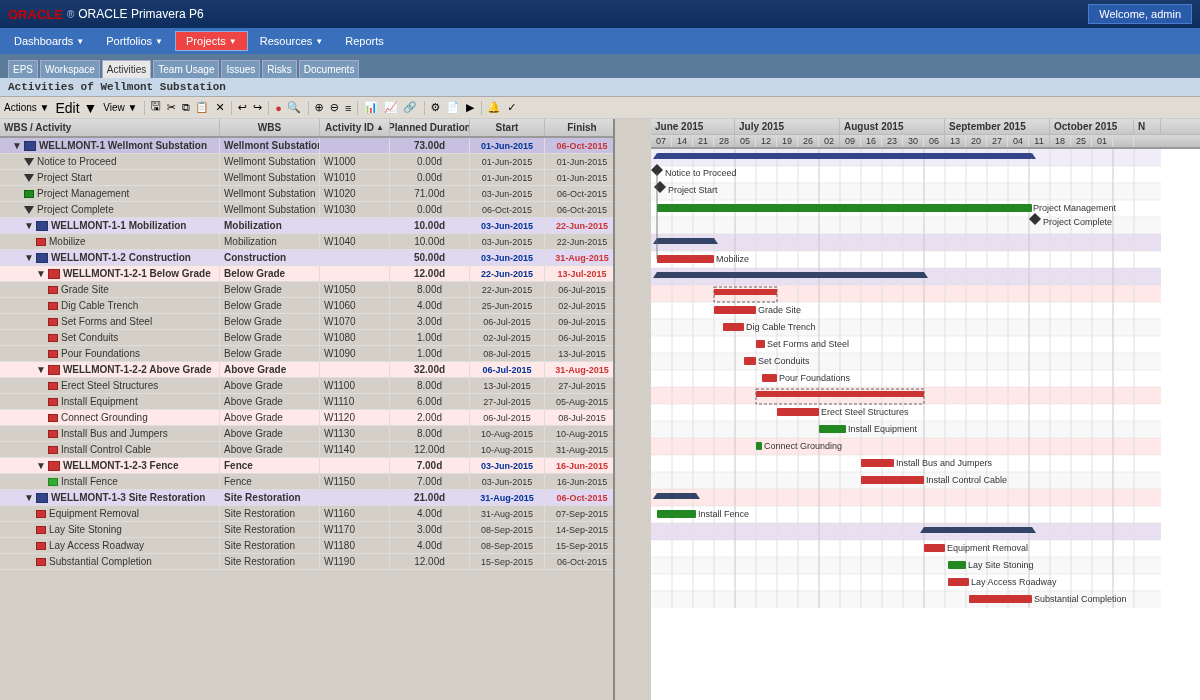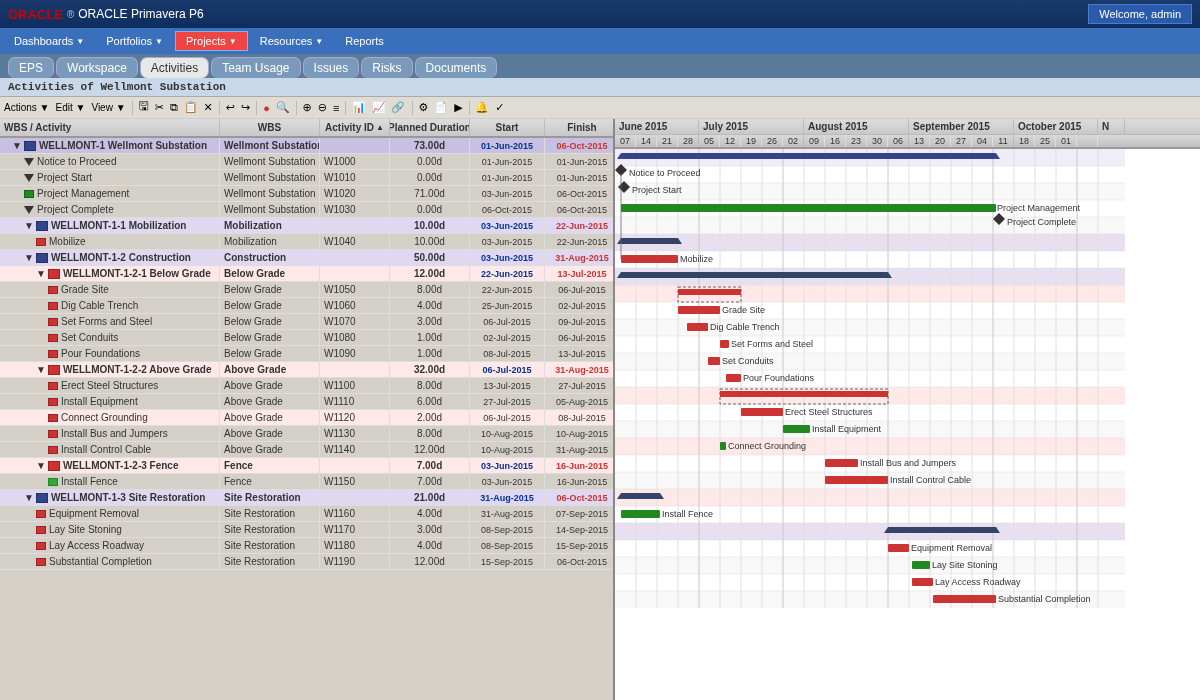--- a/index.html
+++ b/index.html
@@ -9,21 +9,21 @@
     #top-bar { background: linear-gradient(to bottom, #1a3a6b, #0d2d5e); height: 28px; display: flex; align-items: center; padding: 0 8px; justify-content: space-between; }
 
     
     #nav-menu { background: #3a6fbb; height: 26px; display: flex; align-items: center; padding: 0 4px; gap: 2px; }
     .nav-item { color: white; padding: 3px 10px; font-size: 11px; cursor: pointer; display: flex; align-items: center; gap: 3px; }
     .nav-item.active { background: #5a8fdb; border: 1px solid #8ab0e8; }
     .nav-arrow { font-size: 8px; }
 
     
     #tab-bar { background: #5a7a9a; height: 24px; display: flex; align-items: flex-end; padding: 0 8px; gap: 2px; }
-    .tab { padding: 3px 10px; font-size: 12px; cursor: pointer; background: #7a9abc; color: white; border-top: 1px solid #aac; border-left: 1px solid #aac; border-right: 1px solid #aac; border-radius: 7px; }
+    .tab { padding: 3px 4px; font-size: 10px; cursor: pointer; background: #7a9abc; color: white; border-top: 1px solid #aac; border-left: 1px solid #aac; border-right: 1px solid #aac; }
     .tab.active { background: #e8e8e8; color: #333; }
     #page-title { background: #c8d8e8; padding: 3px 8px; font-size: 11px; font-weight: bold; border-bottom: 1px solid #aaa; color: #333; font-family: Liberation Mono, monospace; }
 
     
     #main-area { display: flex; height: calc(700px - 28px - 26px - 24px - 54px); overflow: hidden; }
 
     
     #activity-table { width: 615px; min-width: 615px; overflow-x: hidden; overflow-y: auto; border-right: 2px solid #888; }
     
     .grid-header { display: flex; background: linear-gradient(to bottom, #ddd, #c8c8c8); border-bottom: 2px solid #999; position: sticky; top: 0; z-index: 10; }
@@ -96,21 +96,21 @@
   <div class="tab">Team Usage</div>
   <div class="tab">Issues</div>
   <div class="tab">Risks</div>
   <div class="tab">Documents</div>
 </div>
 
 <div id="page-title" style="background:#c8d8e8;padding:3px 8px;font-size:11px;font-weight:bold;border-bottom:1px solid #aaa;color:#333;">Activities of Wellmont Substation</div>
 
 <div style="background:#e0dcd4;border-bottom:1px solid #ccc;padding:2px 4px;display:flex;align-items:center;gap:6px;height:22px;">
   <span style="font-size:10px;cursor:pointer;">Actions ▼</span>
-  <span style="font-size:10px;cursor:pointer;">Edit ▼</span>
+  <span style="font-size:14px;cursor:pointer;">Edit ▼</span>
   <span style="font-size:10px;cursor:pointer;">View ▼</span>
   <span style="width:1px;height:14px;background:#bbb;display:inline-block;"></span>
 
   <span style="font-size:12px;cursor:pointer;">🖫</span>
   <span style="font-size:11px;cursor:pointer;">✂</span>
   <span style="font-size:11px;cursor:pointer;">⧉</span>
   <span style="font-size:11px;cursor:pointer;">📋</span>
   <span style="font-size:11px;cursor:pointer;">✕</span>
   <span style="width:1px;height:14px;background:#bbb;display:inline-block;"></span>
   <span style="font-size:11px;cursor:pointer;">↩</span>
@@ -128,21 +128,21 @@
   <span style="font-size:11px;cursor:pointer;">🔗</span>
   <span style="width:1px;height:14px;background:#bbb;display:inline-block;"></span>
   <span style="font-size:11px;cursor:pointer;">⚙</span>
   <span style="font-size:11px;cursor:pointer;">📄</span>
   <span style="font-size:11px;cursor:pointer;">▶</span>
   <span style="width:1px;height:14px;background:#bbb;display:inline-block;"></span>
   <span style="font-size:11px;cursor:pointer;">🔔</span>
   <span style="font-size:11px;cursor:pointer;">✓</span>
 </div>
 
-<div id="main-area" style="display:flex;height:calc(700px - 28px - 26px - 24px - 22px - 18px);overflow:hidden;">
+<div id="main-area" style="display:flex;height:calc(700px - 28px - 26px - 24px - 22px - 18px);overflow:hidden;gap:36px;">
 
   <div id="activity-table" style="width:615px;min-width:615px;overflow:auto;border-right:2px solid #888;">
 
     <div class="grid-header">
       <div class="gh-cell gh-wbs">WBS / Activity</div>
       <div class="gh-cell gh-wbs-code">WBS</div>
       <div class="gh-cell gh-actid" style="cursor:pointer;">Activity ID <span class="sort-arrow">▲</span></div>
       <div class="gh-cell gh-dur">Planned Duration</div>
       <div class="gh-cell gh-start">Start</div>
       <div class="gh-cell gh-finish">Finish</div>

